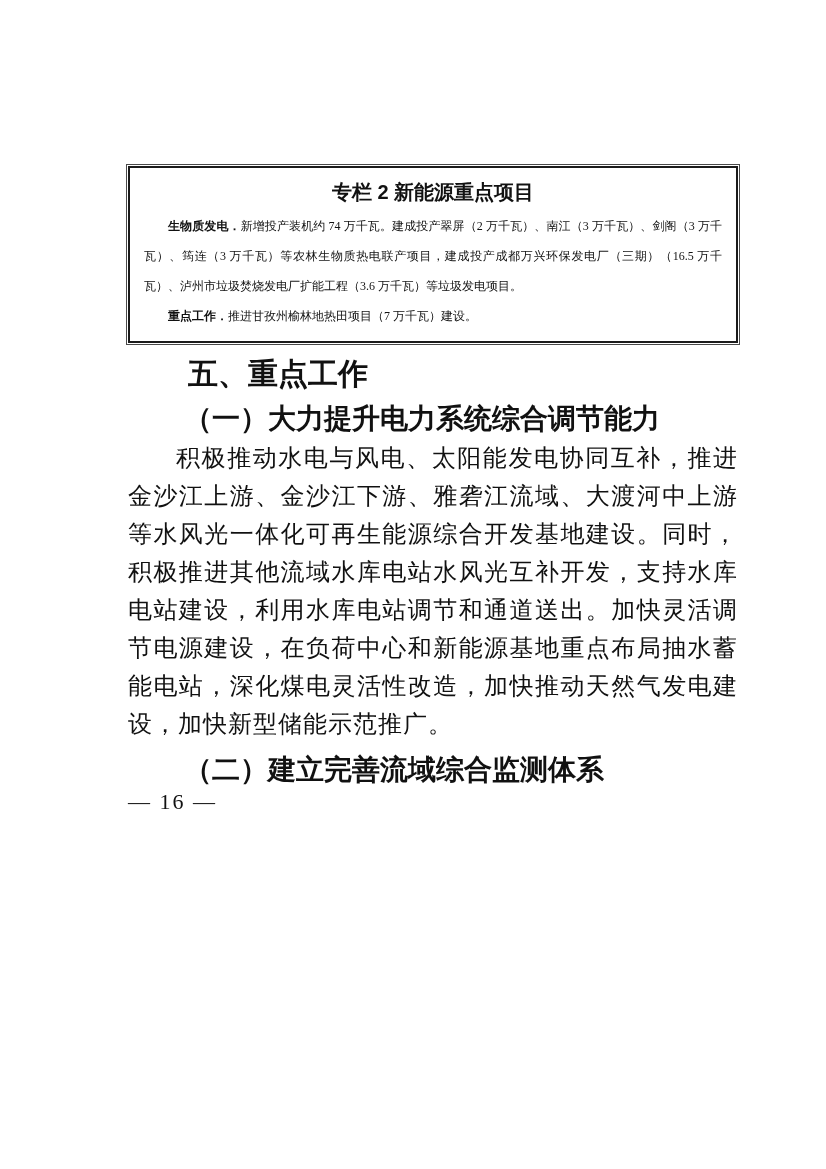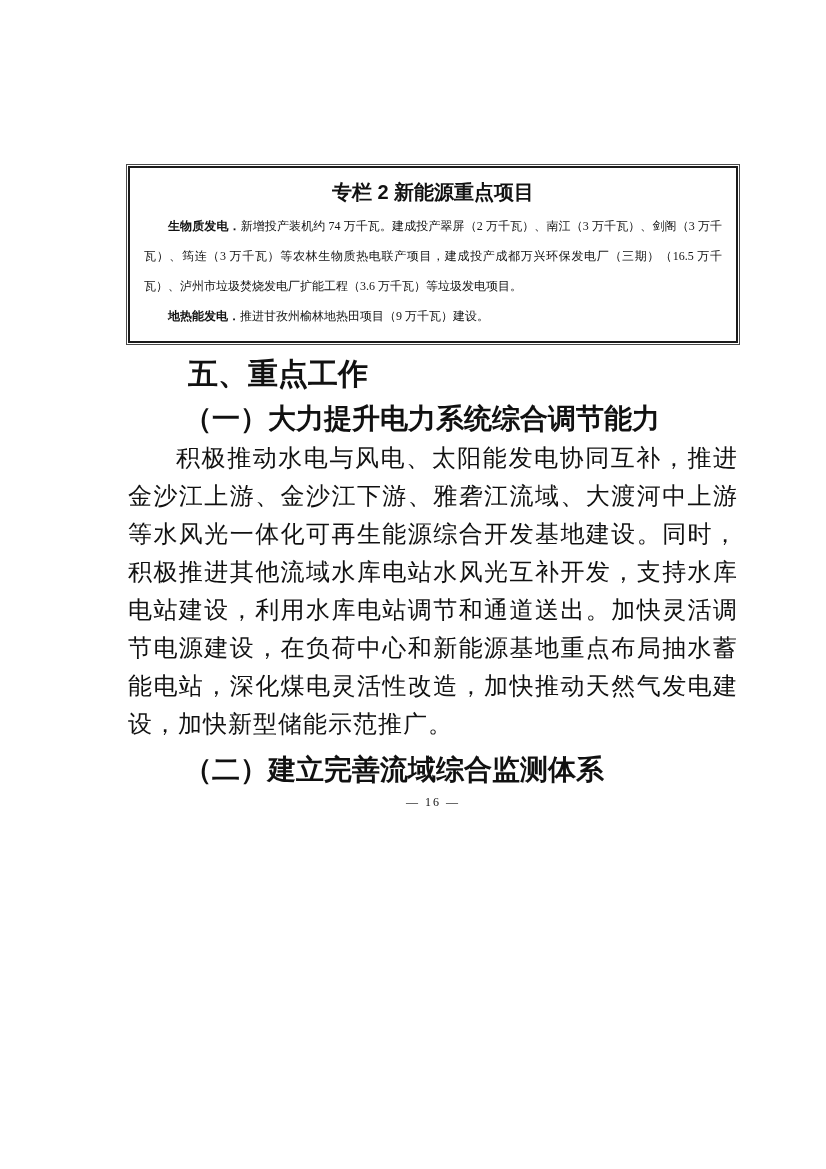--- a/index.html
+++ b/index.html
@@ -66,37 +66,36 @@
     margin: 4px 0 0 0;
     width: 610px;
     font-size: 24px;
     line-height: 38px;
     letter-spacing: 1px;
     text-align: justify;
     text-indent: 2em;
   }
   .page-number {
     margin: 3px 0 0 0;
-    font-size: 12px;
+    font-size: 22px;
     line-height: 26px;
     letter-spacing: 2px;
-    text-align: center;
   }
 </style>
 </head>
 <body>
 
 <div class="page">
 
   <div class="callout-box">
     <div class="box-title">专栏 2 新能源重点项目</div>
 
     <p class="box-para"><span class="lead">生物质发电．</span><span>新增投产装机约 74 万千瓦。建成投产翠屏（2 万千瓦）、南江（3 万千瓦）、剑阁（3 万千瓦）、筠连（3 万千瓦）等农林生物质热电联产项目，建成投产成都万兴环保发电厂（三期）（16.5 万千瓦）、泸州市垃圾焚烧发电厂扩能工程（3.6 万千瓦）等垃圾发电项目。</span></p>
 
-    <p class="box-para"><span class="lead">地热能发电．</span><span>推进甘孜州榆林地热田项目（9 万千瓦）建设。</span></p>
+    <p class="box-para"><span class="lead">重点工作．</span><span>推进甘孜州榆林地热田项目（7 万千瓦）建设。</span></p>
   </div>
 
   <h2 class="main-heading">五、重点工作</h2>
 
   <h3 class="sub-heading">（一）大力提升电力系统综合调节能力</h3>
 
   <p class="body-para">积极推动水电与风电、太阳能发电协同互补，推进金沙江上游、金沙江下游、雅砻江流域、大渡河中上游等水风光一体化可再生能源综合开发基地建设。同时，积极推进其他流域水库电站水风光互补开发，支持水库电站建设，利用水库电站调节和通道送出。加快灵活调节电源建设，在负荷中心和新能源基地重点布局抽水蓄能电站，深化煤电灵活性改造，加快推动天然气发电建设，加快新型储能示范推广。</p>
 
   <h3 class="sub-heading">（二）建立完善流域综合监测体系</h3>
 

